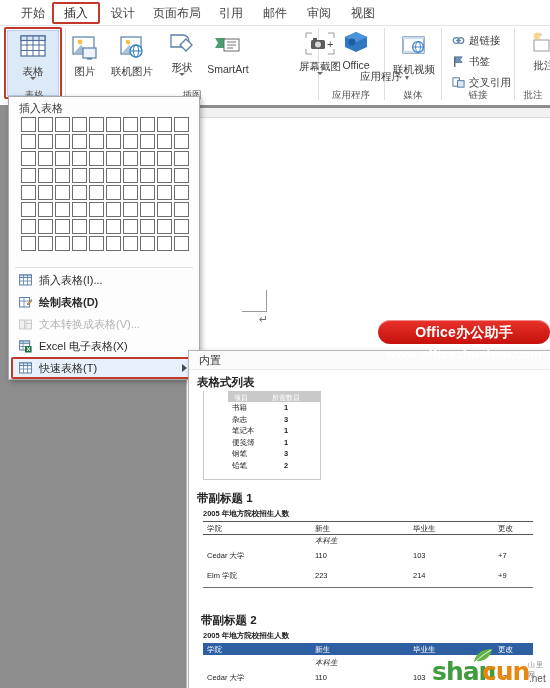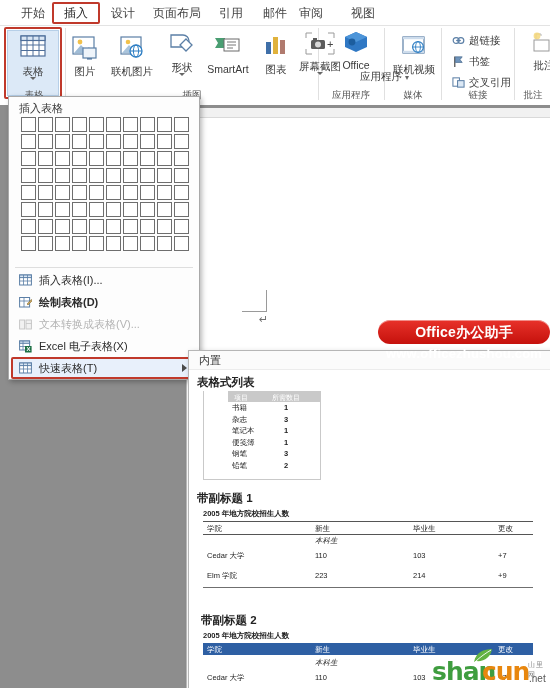--- a/index.html
+++ b/index.html
@@ -102,21 +102,21 @@
 
 <div class="app">
 
   <div class="tabbar">
     <div class="tab" style="left:14px;width:38px;">开始</div>
     <div class="tab sel" style="left:54px;width:44px;">插入</div>
     <div class="tab" style="left:104px;width:38px;">设计</div>
     <div class="tab" style="left:146px;width:62px;">页面布局</div>
     <div class="tab" style="left:212px;width:38px;">引用</div>
     <div class="tab" style="left:256px;width:38px;">邮件</div>
-    <div class="tab" style="left:292px;width:38px;">审阅</div>
+    <div class="tab" style="left:300px;width:38px;">审阅</div>
     <div class="tab" style="left:344px;width:38px;">视图</div>
     <div class="tab-hl" style="left:52px;top:2px;width:48px;height:22px;"></div>
     <div class="tabline"></div>
   </div>
 
   <div class="ribbon">
 
     <div class="grpsep" style="left:65px;"></div>
     <div class="grpsep" style="left:318px;"></div>
     <div class="grpsep" style="left:384px;"></div>
@@ -175,28 +175,20 @@
       <svg width="30" height="26" viewBox="0 0 30 26">
         <path d="M2 4 L12 4 L12 14 L2 14 L5 9 Z" fill="#4a9e72"></path>
         <rect x="11" y="5" width="15" height="12" fill="#fff" stroke="#6b6b6b" stroke-width="1"></rect>
         <line x1="14" y1="8" x2="23" y2="8" stroke="#777" stroke-width="1"></line>
         <line x1="14" y1="11" x2="23" y2="11" stroke="#777" stroke-width="1"></line>
         <line x1="14" y1="14" x2="20" y2="14" stroke="#777" stroke-width="1"></line>
       </svg>
       <div class="lbl">SmartArt</div>
     </div>
 
-    <div class="bigbtn" style="left:256px;top:8px;width:40px;">
-      <svg width="26" height="26" viewBox="0 0 26 26">
-        <rect x="3" y="8" width="5" height="12" fill="#3f6fa8"></rect>
-        <rect x="10" y="3" width="5" height="17" fill="#e0b23c"></rect>
-        <rect x="17" y="6" width="5" height="14" fill="#b07a6e"></rect>
-      </svg>
-      <div class="lbl">图表</div>
-    </div>
 
     <div class="bigbtn" style="left:292px;top:5px;width:56px;">
       <svg width="34" height="26" viewBox="0 0 34 26">
         <path d="M3 2 H9" stroke="#9a9a9a" stroke-width="1"></path>
           <path d="M3 2 V7" stroke="#9a9a9a" stroke-width="1"></path>
         <path d="M25 2 H31" stroke="#9a9a9a" stroke-width="1"></path>
           <path d="M31 2 V7" stroke="#9a9a9a" stroke-width="1"></path>
         <path d="M3 18 V23 H9" stroke="#9a9a9a" stroke-width="1" fill="none"></path>
         <path d="M31 18 V23 H25" stroke="#9a9a9a" stroke-width="1" fill="none"></path>
         <rect x="8" y="9" width="14" height="9" rx="1.5" fill="#5c5c5c"></rect>

